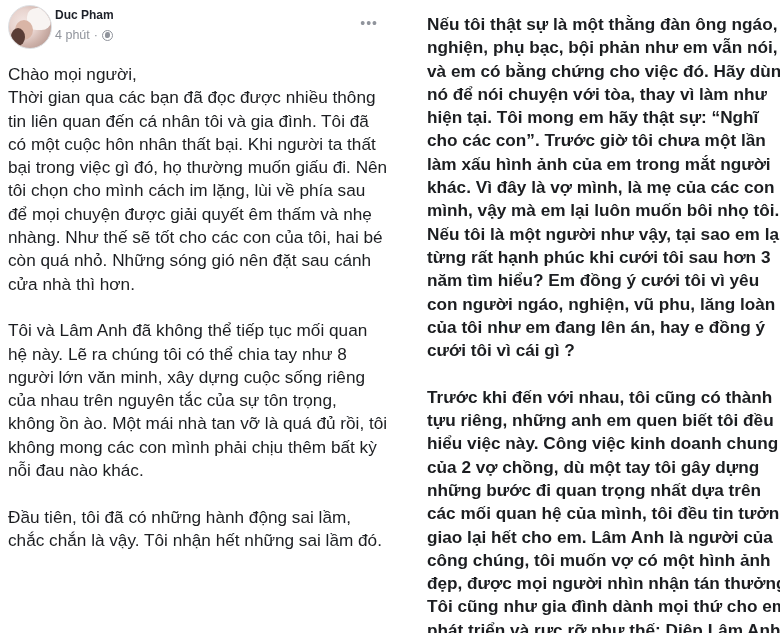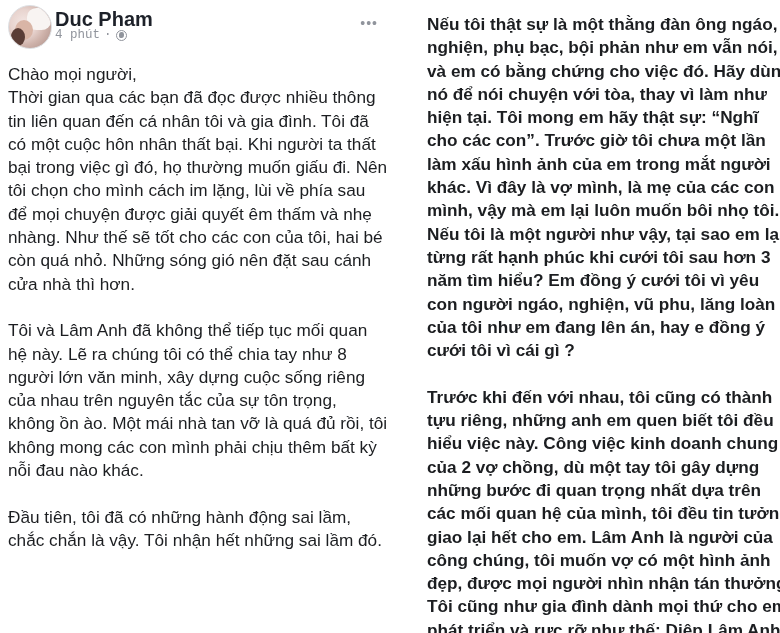--- a/index.html
+++ b/index.html
@@ -60,36 +60,35 @@
     position: absolute;
     left: 18px; top: 2px;
     width: 24px; height: 22px;
     border-radius: 40%;
     background: #f8f4f2;
   }
   .author-name {
     position: absolute;
     left: 47px;
     top: 3px;
-    font-size: 20px;
+    font-size: 12px;
     font-weight: bold;
     color: #1d2129;
     white-space: nowrap;
   }
   .post-meta {
     position: absolute;
     left: 47px;
     top: 23px;
     font-size: 12.5px;
     color: #90949c;
     white-space: nowrap;
     display: flex;
     align-items: center;
     gap: 4px;
-    font-family: Liberation Mono, monospace;
   }
   .globe-icon {
     display: inline-block;
     width: 11px;
     height: 11px;
     border-radius: 50%;
     border: 1px solid #90949c;
     position: relative;
     box-sizing: border-box;
   }

